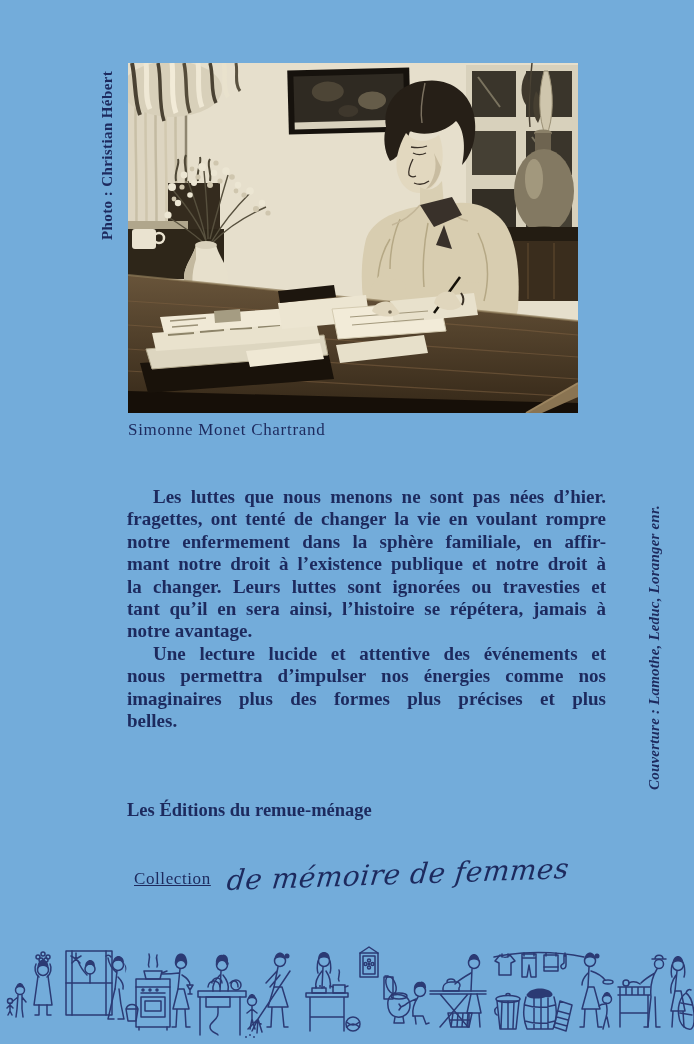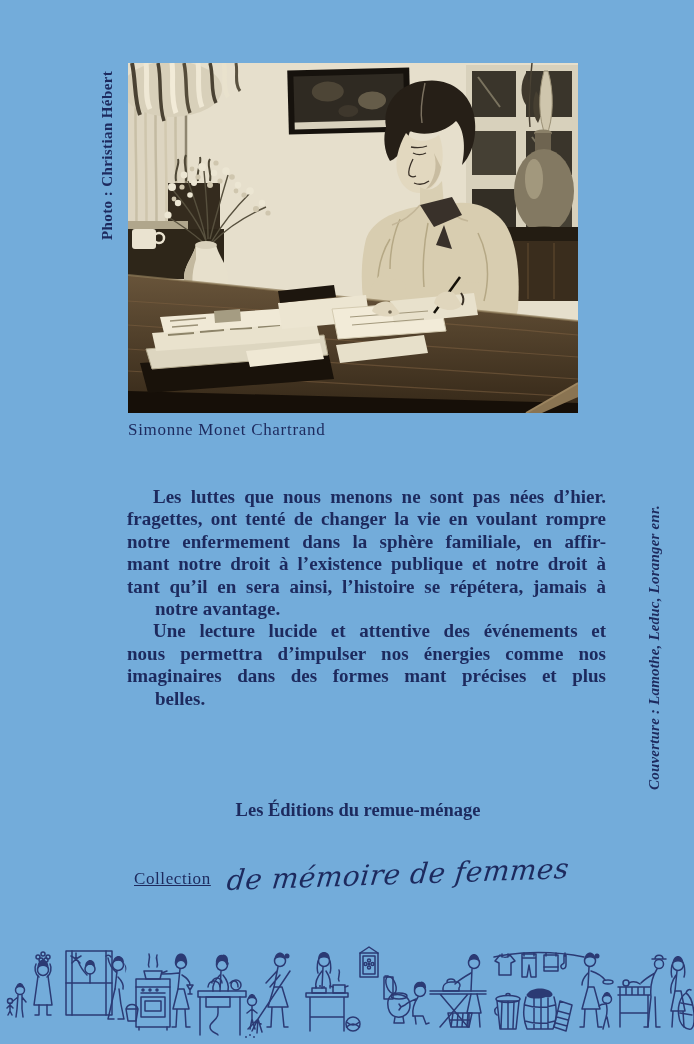--- a/index.html
+++ b/index.html
@@ -18,24 +18,24 @@
     font-weight:bold; font-size:15px; letter-spacing:0.4px; }
   .cover-credit { left:646px; top:472px; height:318px; width:28px;
     font-style:italic; font-weight:bold; font-size:15px; letter-spacing:0.2px; }
   .photo-frame { position:absolute; left:128px; top:63px; width:450px; height:350px; }
   .photo-frame svg { display:block; width:450px; height:350px; }
   .photo-caption { position:absolute; left:128px; top:420px;
     font-size:17px; letter-spacing:0.7px; }
   .body-text { position:absolute; left:127px; top:486px; width:479px;
     font-weight:bold; font-size:19px; line-height:22.4px; }
   .tline { text-align:justify; text-align-last:justify; }
-  .tline-last { text-align-last:left;margin-left:28px; }
+  .tline-last { text-align-last:left; }
   .para .tline:first-child { text-indent:26px; }
   .publisher { position:absolute; left:127px; top:800px; width:462px;
-    text-align:center; font-weight:bold; font-size:18.5px; }
+    text-align:left; font-weight:bold; font-size:18.5px; }
   .collection-row { position:absolute; left:134px; top:858px; height:52px; }
   .collection-label { font-size:17px; letter-spacing:0.6px; vertical-align:baseline;text-decoration:underline; }
   .collection-name { display:inline-block; margin-left:16px;
     font-family:"DejaVu Serif", serif; font-style:italic; font-weight:500;
     font-size:28px; transform:rotate(-2deg) skewX(-8deg); letter-spacing:0.5px; }
   .frieze { position:absolute; left:0; top:929px; width:694px; height:112px; }
   .frieze svg { display:block; width:694px; height:112px; }
   .ln { stroke:var(--color-frieze_ink,#2b3a74); stroke-width:1.5; fill:none;
         stroke-linecap:round; stroke-linejoin:round; }
   .fl { fill:var(--color-frieze_ink,#2b3a74); stroke:none; }
@@ -219,27 +219,28 @@
   </div>
 
   <div class="photo-caption">Simonne Monet Chartrand</div>
 
   <div class="body-text">
     <div class="para">
         <div class="tline">Les luttes que nous menons ne sont pas nées d’hier.</div>
         <div class="tline">fragettes, ont tenté de changer la vie en voulant rompre</div>
         <div class="tline">notre enfermement dans la sphère familiale, en affir-</div>
         <div class="tline">mant notre droit à l’existence publique et notre droit à</div>
+        <div class="tline">la changer. Leurs luttes sont ignorées ou travesties et</div>
         <div class="tline">tant qu’il en sera ainsi, l’histoire se répétera, jamais à</div>
         <div class="tline tline-last">notre avantage.</div>
       </div>
     <div class="para">
         <div class="tline">Une lecture lucide et attentive des événements et</div>
         <div class="tline">nous permettra d’impulser nos énergies comme nos</div>
-        <div class="tline">imaginaires dans des formes mant précises et plus</div>
+        <div class="tline">imaginaires plus des formes plus précises et plus</div>
         <div class="tline tline-last">belles.</div>
       </div>
   </div>
 
   <div class="publisher">Les Éditions du remue-ménage</div>
 
   <div class="collection-row">
     <span class="collection-label">Collection</span><span class="collection-name">de mémoire de femmes</span>
   </div>
 

